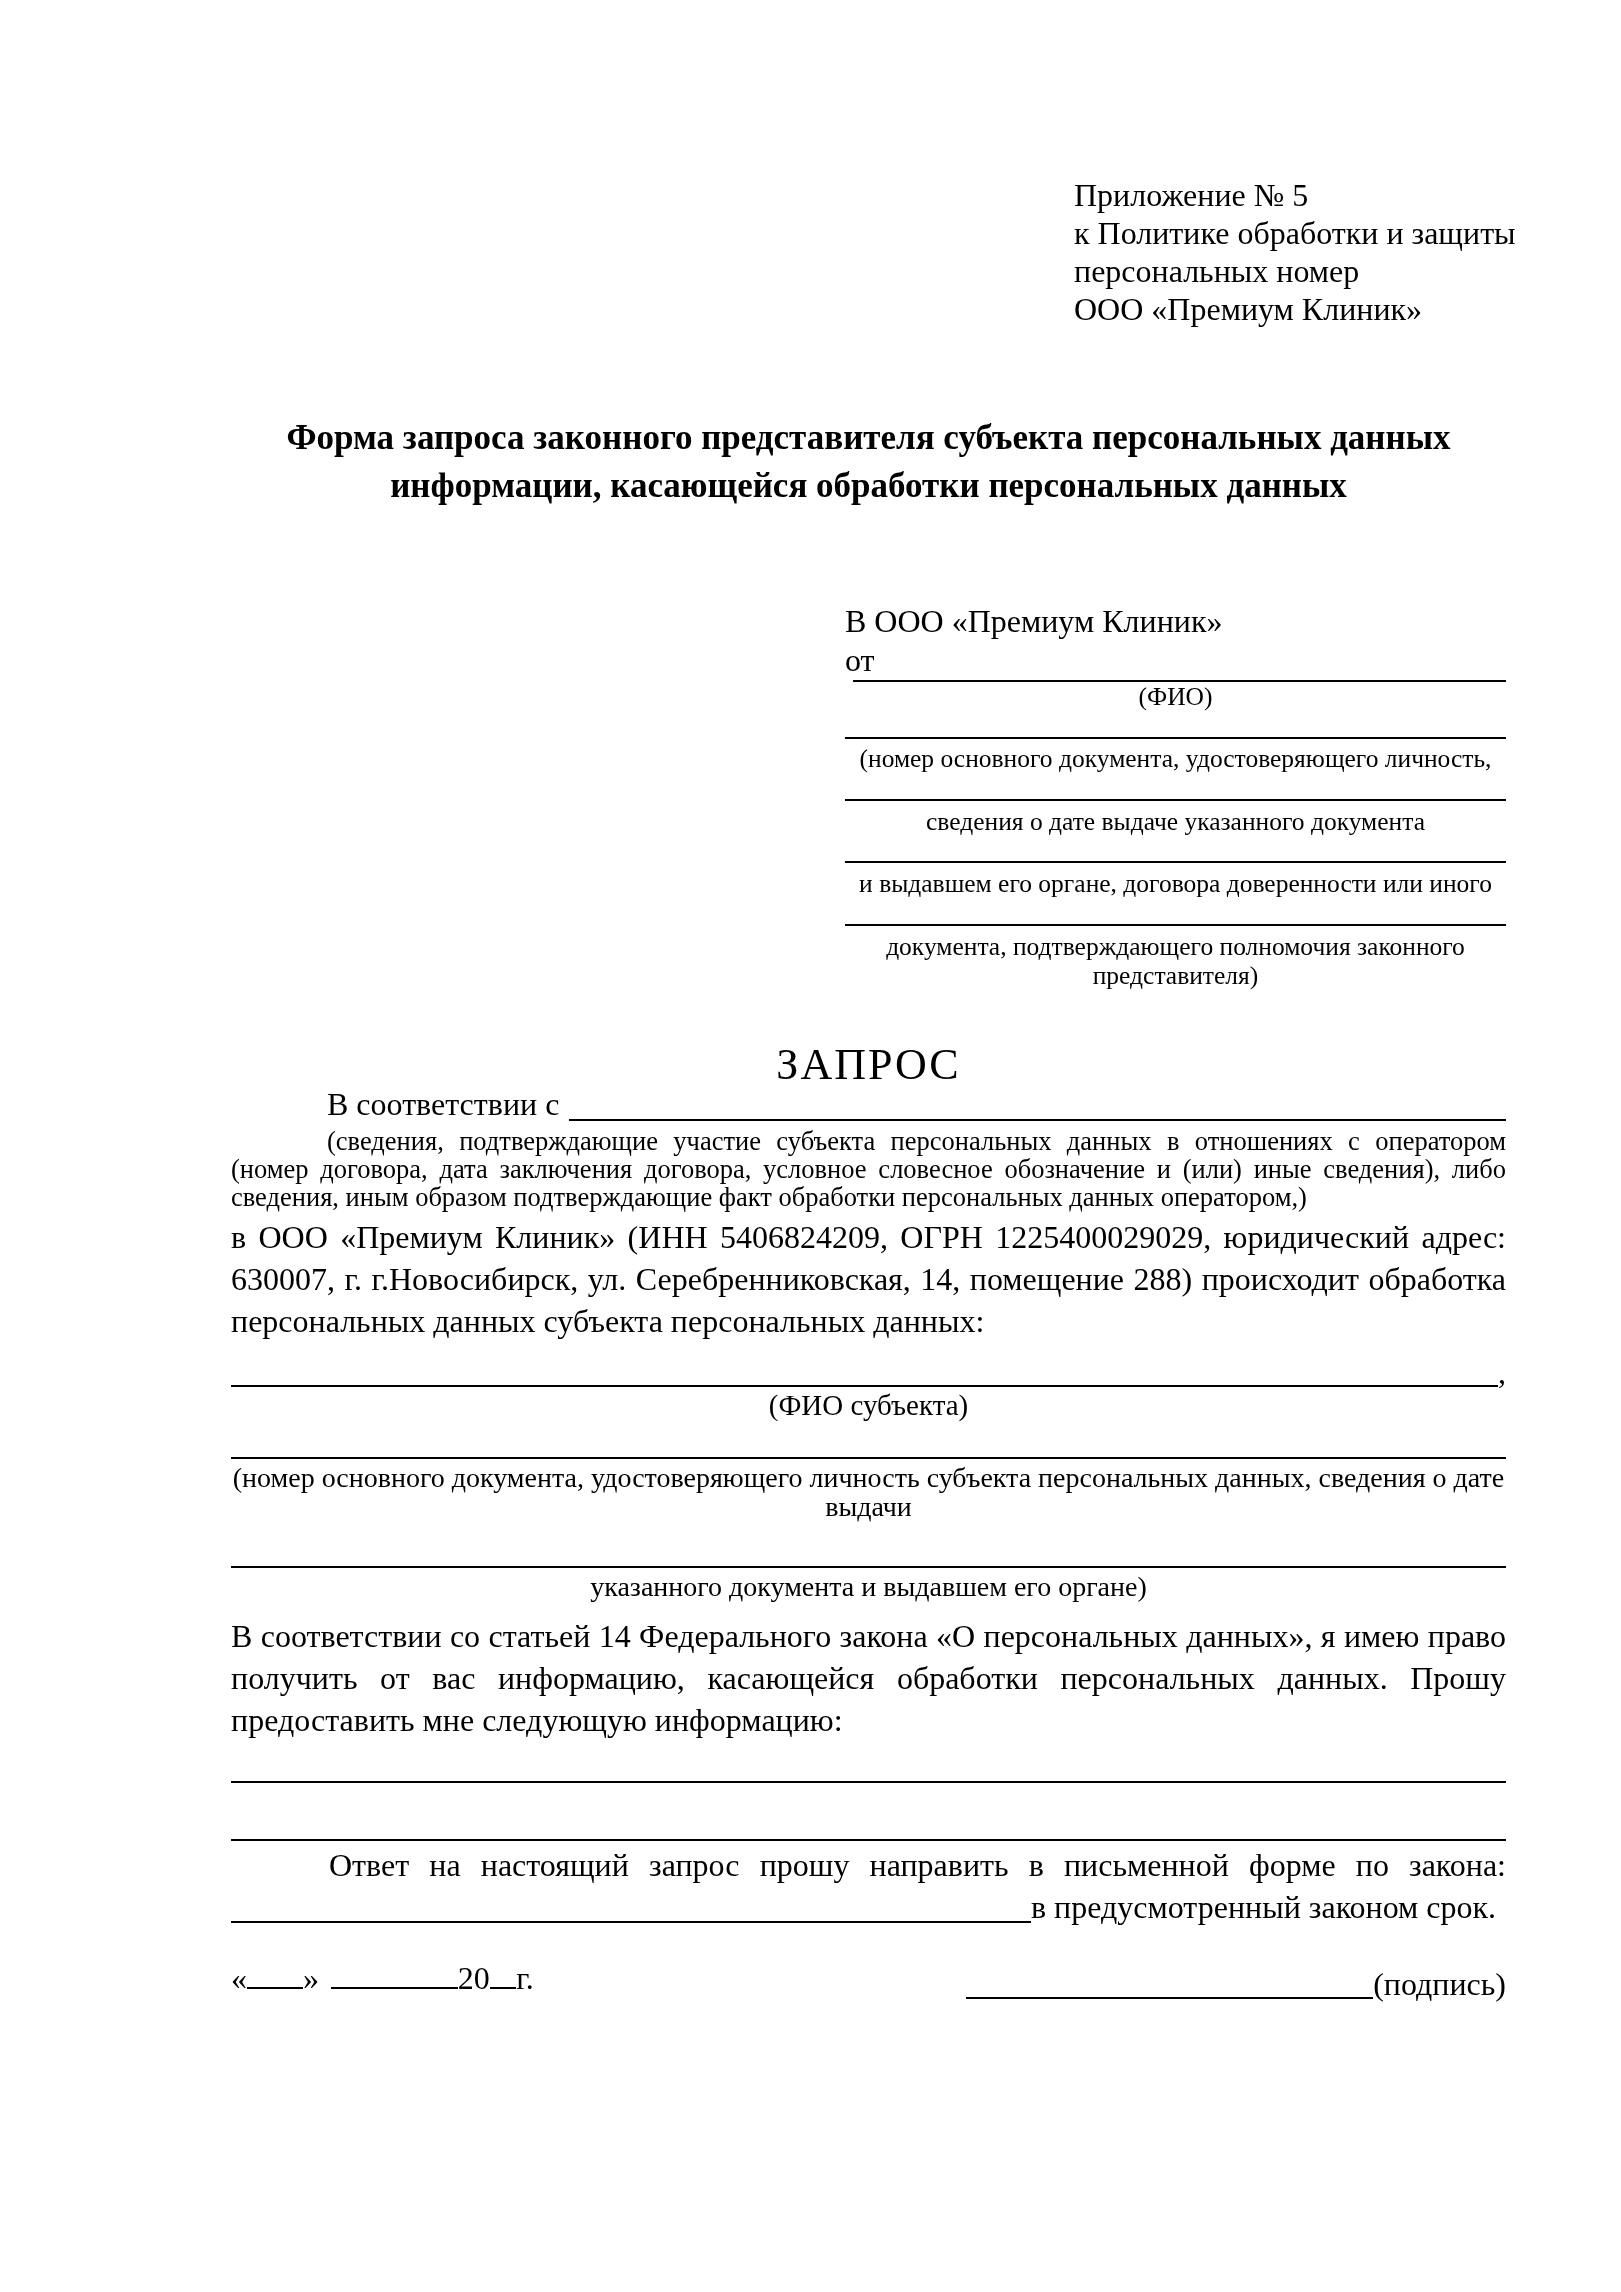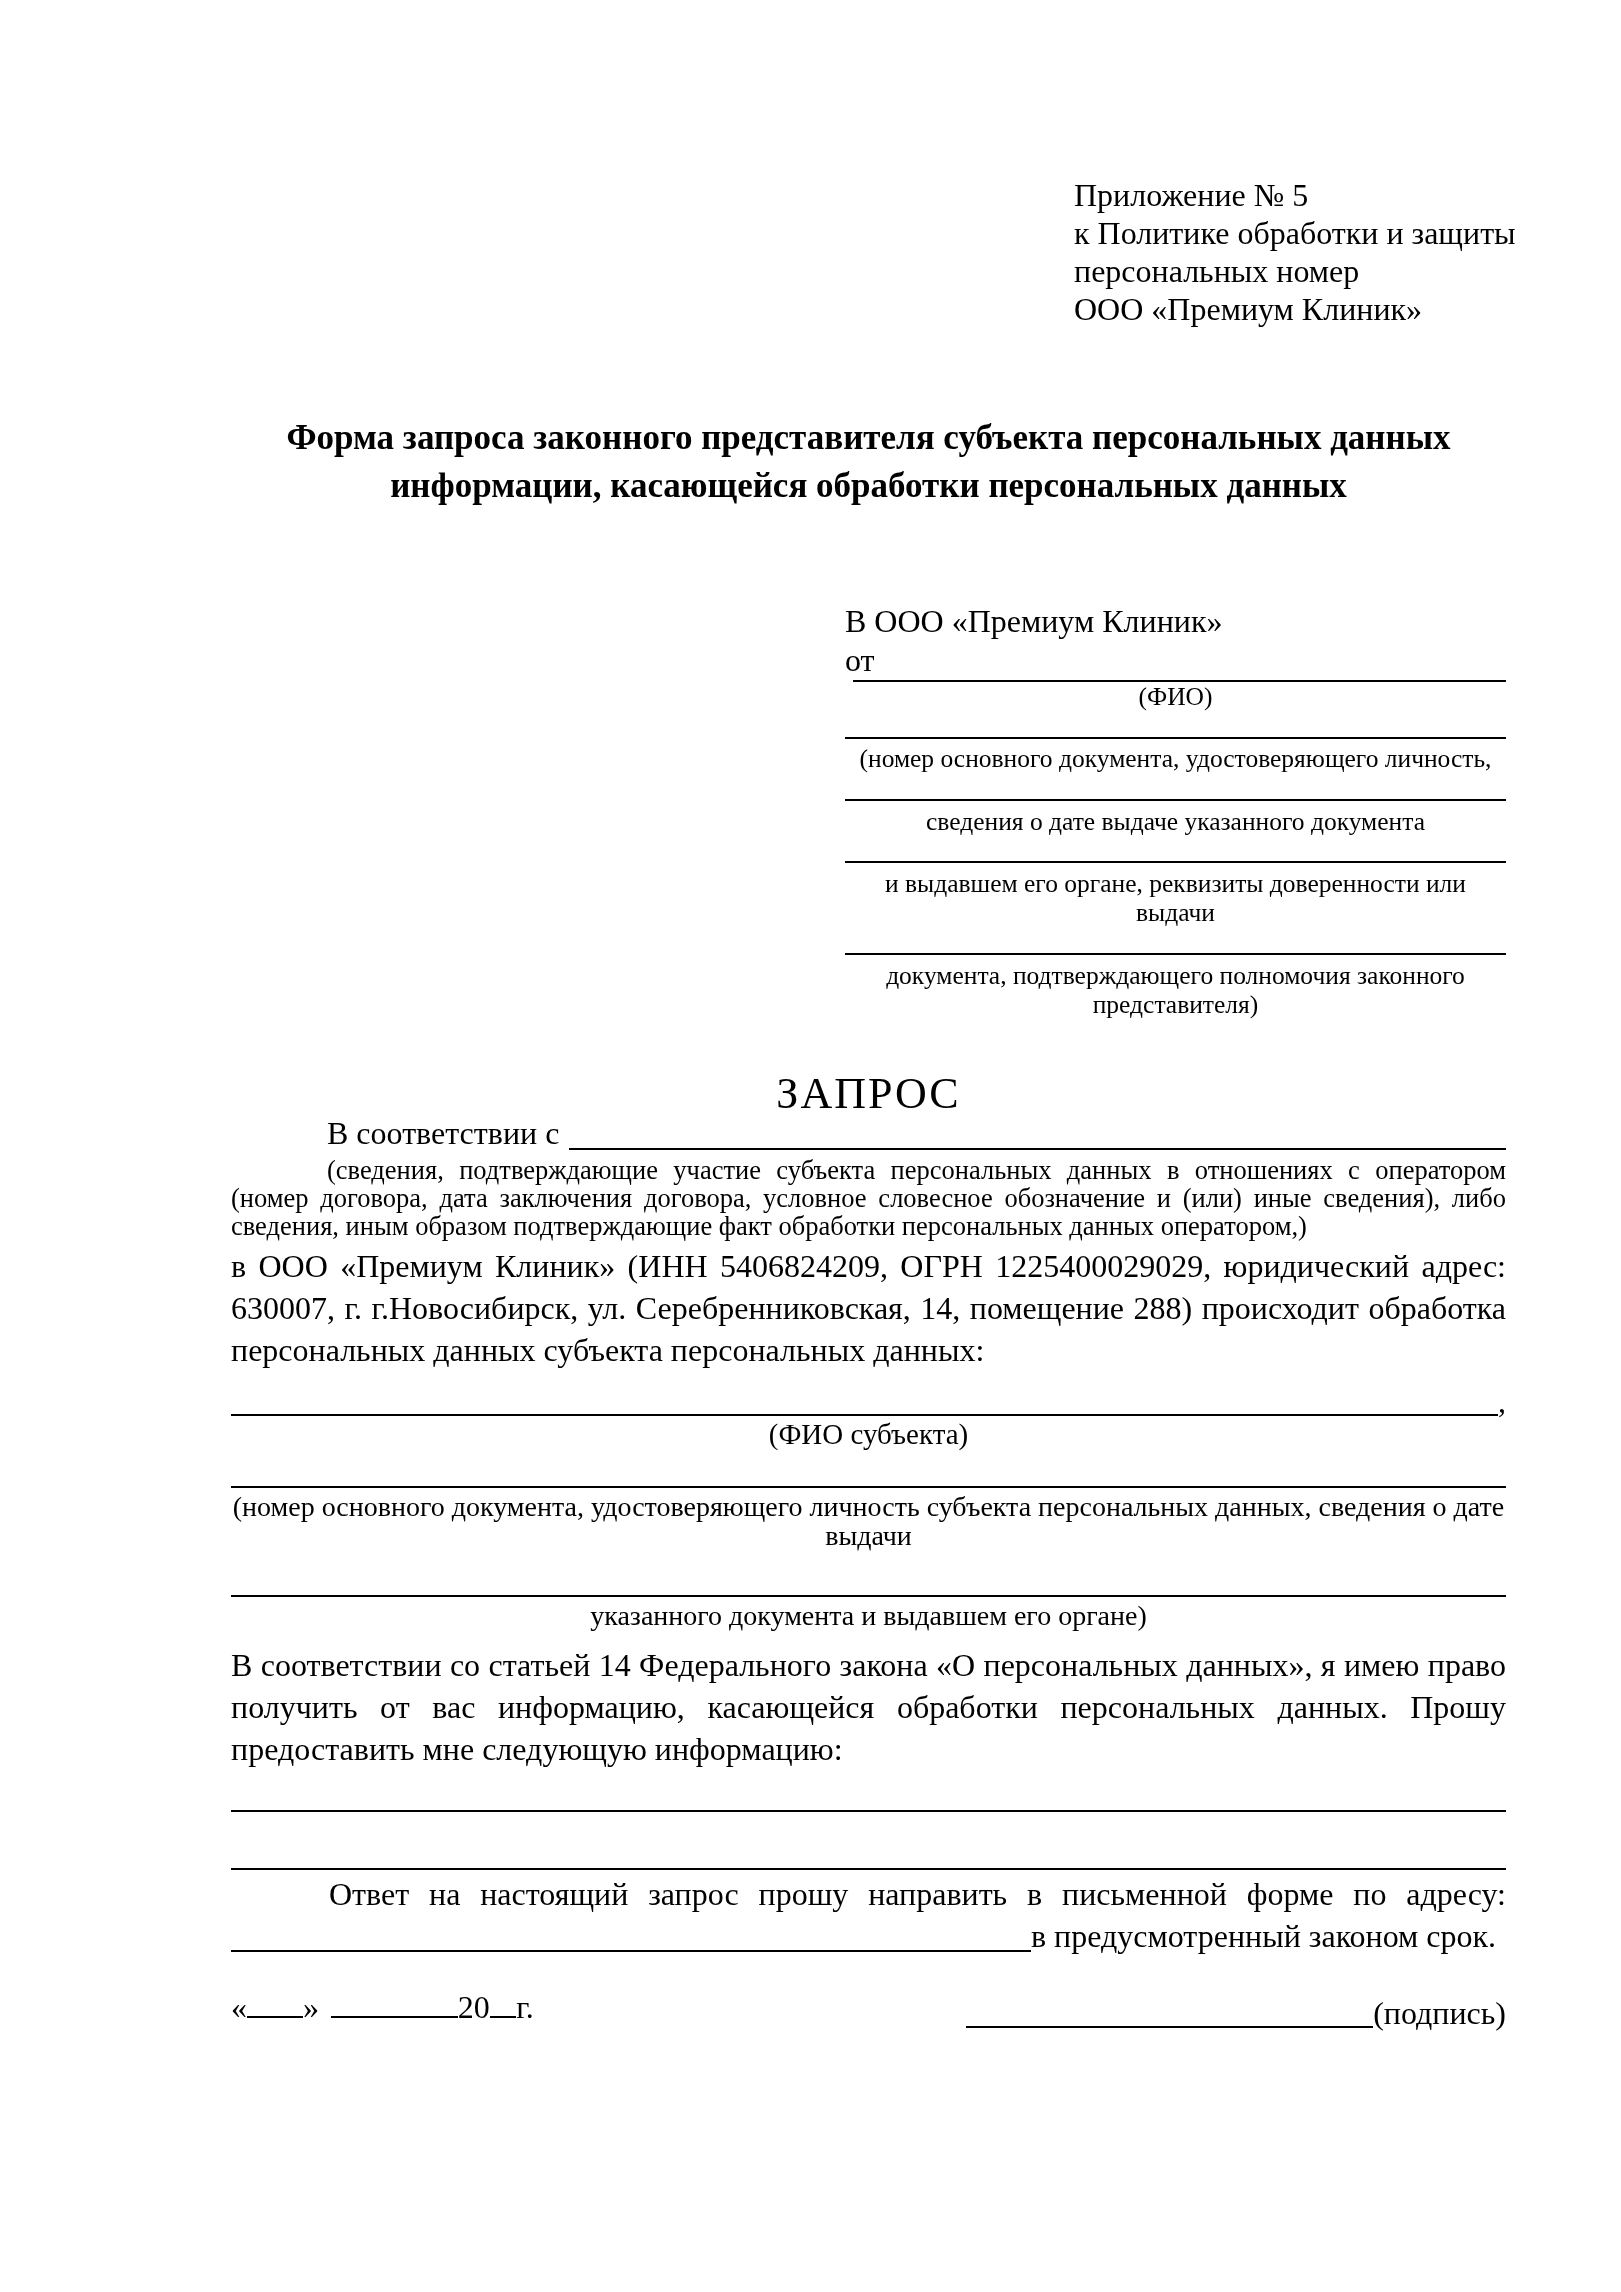--- a/index.html
+++ b/index.html
@@ -93,21 +93,21 @@
     <div class="field">
       <div class="rule"></div>
       <div class="caption">(номер основного документа, удостоверяющего личность,</div>
     </div>
     <div class="field">
       <div class="rule"></div>
       <div class="caption">сведения о дате выдаче указанного документа</div>
     </div>
     <div class="field">
       <div class="rule"></div>
-      <div class="caption">и выдавшем его органе, реквизиты доверенности или выдачи</div>
+      <div class="caption">и выдавшем его органе, договора доверенности или иного</div>
     </div>
     <div class="field">
       <div class="rule"></div>
       <div class="caption">документа, подтверждающего полномочия законного представителя)</div>
     </div>
   </div>
 
   <div class="zapros">ЗАПРОС</div>
 
   <div class="accord-row">
@@ -132,21 +132,21 @@
   <div class="subj-field-2">
     <div class="rule"></div>
     <div class="caption">указанного документа и выдавшем его органе)</div>
   </div>
 
   <div class="para rights">В соответствии со статьей 14 Федерального закона «О персональных данных», я имею право получить от вас информацию, касающейся обработки персональных данных. Прошу предоставить мне следующую информацию:</div>
 
   <div class="free-rule-a"></div>
   <div class="free-rule-b"></div>
 
-  <div class="reply-line">Ответ на настоящий запрос прошу направить в письменной форме по адресу:</div>
+  <div class="reply-line">Ответ на настоящий запрос прошу направить в письменной форме по закона:</div>
   <div class="reply-tail-row">
     <span class="fill"></span>
     <span class="tail">в предусмотренный законом срок.</span>
   </div>
 
   <div class="bottom-row">
     <div class="date-group">
       <span>«</span><span class="ib b57"></span><span>»</span><span class="ib b130"></span><span>20</span><span class="ib b27"></span><span>г.</span>
     </div>
     <div class="sig-group">

